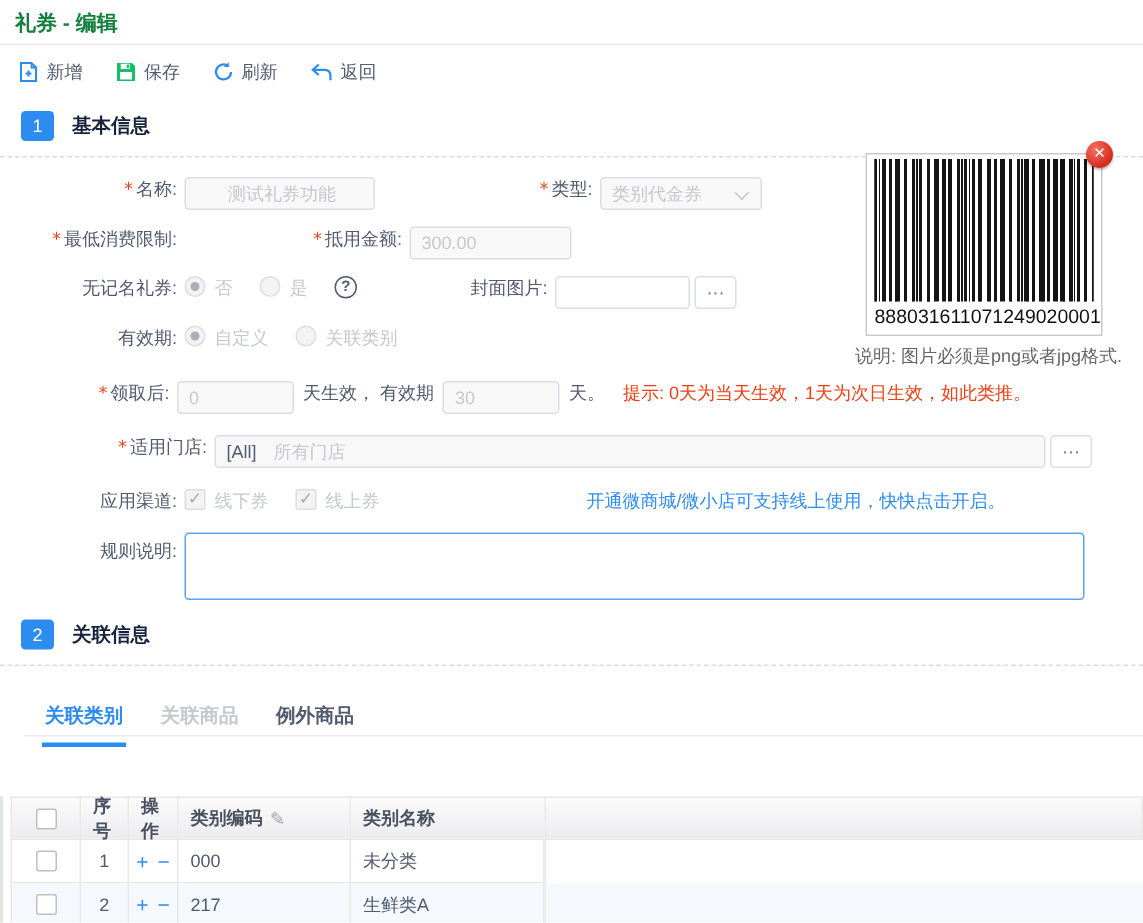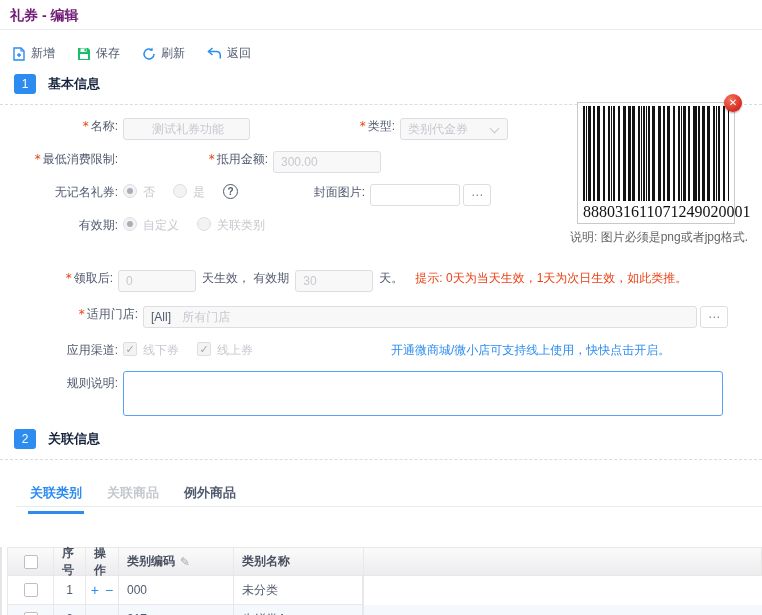--- a/index.html
+++ b/index.html
@@ -2,24 +2,24 @@
 <html><head>
 <meta charset="utf-8">
 <style>
   * { margin:0; padding:0; box-sizing:border-box; }
   html,body { width:762px; height:615px; overflow:hidden; background:#fff;
     font-family:"Liberation Sans","DejaVu Sans",sans-serif; font-size:12px; color:#515a6e; }
   .page { position:relative; width:762px; height:615px; }
 
   
   .titlebar { height:30px; line-height:30px; padding:0 10px; font-size:14px; font-weight:bold;
-    color:#701a75; border-bottom:1px solid #e8eaec; }
-
-  
-  .toolbar { height:28px; display:flex; align-items:flex-end; padding:0 12px; margin-top:4px; }
+    color:#15803d; border-bottom:1px solid #e8eaec; }
+
+  
+  .toolbar { height:28px; display:flex; align-items:center; padding:0 12px; margin-top:4px; }
   .tbtn { display:flex; align-items:center; gap:5px; margin-right:22px; cursor:pointer; color:#515a6e; }
   .tbtn svg { display:block; }
 
   
   .sec-head { display:flex; align-items:center; margin:10px 0 0 14px; height:24px; }
   .sec-num { width:22px; height:20px; background:#2d8cf0; color:#fff; border-radius:3px;
     text-align:center; line-height:20px; font-size:12px; margin-right:12px; }
   .sec-title { font-size:13px; color:#17233d; font-weight:bold; }
   .dashed { border-top:1px dashed #d7dde4; margin-top:8px; }
 
@@ -61,22 +61,22 @@
     outline:none; padding:4px 7px; font-family:"Liberation Sans","DejaVu Sans",sans-serif; font-size:12px; }
   .frow.top { align-items:flex-start; }
 
   
   .bc-panel { position:absolute; left:577px; top:-3px; width:158px; height:122px;
     border:1px solid #c9c9c9; background:#fff; padding:3px 5px 2px; }
   .bc-bars { height:95px; background:
       repeating-linear-gradient(90deg,#141414 0 2px,rgba(0,0,0,0) 2px 5px),
       repeating-linear-gradient(90deg,#141414 0 1px,rgba(0,0,0,0) 1px 7px),
       repeating-linear-gradient(90deg,rgba(0,0,0,0) 0 3px,#141414 3px 4px,rgba(0,0,0,0) 4px 11px); }
-  .bc-num { text-align:center; font-family:Liberation Serif, serif;
-    font-size:16px; color:#111; margin-top:2px; letter-spacing:0; }
+  .bc-num { text-align:center; font-family:Liberation Sans, sans-serif;
+    font-size:13px; color:#111; margin-top:2px; letter-spacing:0; }
   .bc-close { position:absolute; top:-9px; right:-8px; width:18px; height:18px; border-radius:50%;
     background:radial-gradient(circle at 35% 30%, #f4715f, #d62a1f 70%); color:#fff; font-size:10px;
     font-weight:bold; text-align:center; line-height:18px; cursor:pointer;
     box-shadow:0 1px 2px rgba(0,0,0,.35); }
   .bc-note { position:absolute; left:570px; top:124px; color:#666; white-space:nowrap; }
 
   
   .tabs-wrap { margin-top:14px; border-bottom:1px solid #e8eaec; padding-left:14px; height:33px;margin-left:16px; }
   .tabs { display:flex; gap:25px; }
   .tab { font-size:13px; font-weight:bold; padding-bottom:12px; cursor:pointer; position:relative; }
@@ -195,21 +195,21 @@
     </div>
 
     <div class="frow">
       <span class="lbl">有效期:</span>
       <span class="radio on"></span>
       <span class="opt">自定义</span>
       <span class="radio"></span>
       <span class="opt">关联类别</span>
     </div>
 
-    <div class="frow" style="margin-top:36px">
+    <div class="frow" style="margin-top:20px">
       <span class="lbl" style="width:118px"><span class="req">*</span><span>领取后:</span></span>
       <input class="ipt dis w78" readonly="" value="0" style="">
       <span class="gaptext">天生效， 有效期</span>
       <input class="ipt dis w78" readonly="" value="30" style="">
       <span class="gaptext">天。</span>
       <span class="hint-red">提示: 0天为当天生效，1天为次日生效，如此类推。</span>
     </div>
 
     <div class="frow" style="margin-top:14px">
       <span class="lbl" style="width:143px"><span class="req">*</span><span>适用门店:</span></span>

